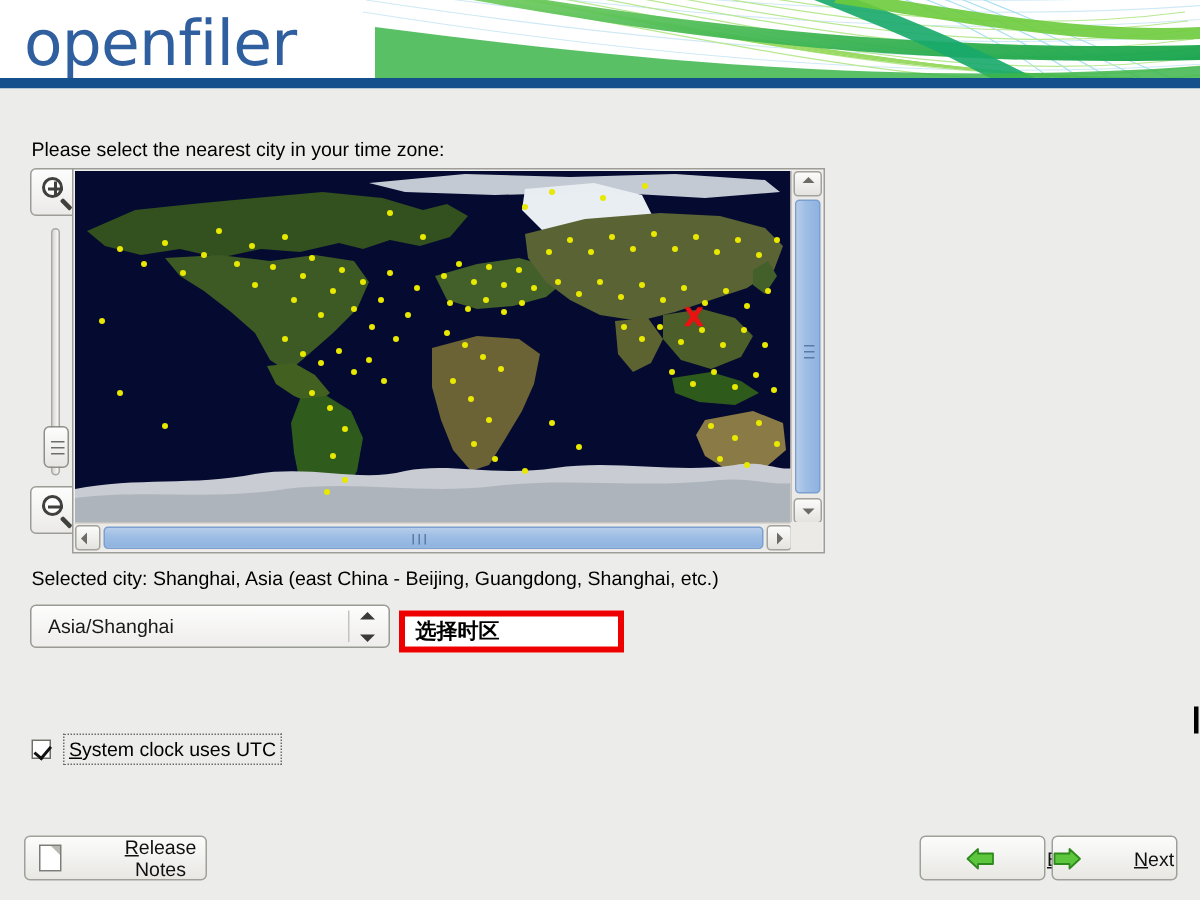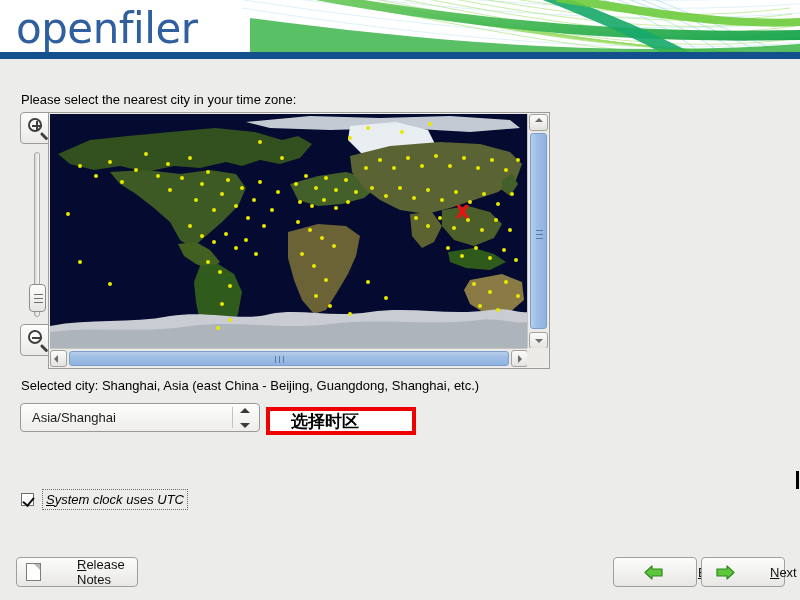--- a/index.html
+++ b/index.html
@@ -34,20 +34,21 @@
     position: absolute; left: 0; top: 52px;
     width: 800px; height: 7px;
     background: #14518c;
   }
 
   
   #content {
     position: absolute; left: 0; top: 59px;
     width: 800px; height: 505px;
     background: #ececea;
+    text-align: center;
   }
 
   #prompt {
     position: absolute; left: 21px; top: 33px;
     font-size: 13px;
     color: #000;
   }
 
   
   #map-widget {
@@ -232,23 +233,23 @@
 
   
   #annotation {
     position: absolute; left: 266px; top: 348px;
     width: 150px; height: 28px;
     background: #ffffff;
     border: 4px solid #ee0000;
     display: flex; align-items: center;
   }
   #annotation-text {
-    padding-left: 21px;
+    padding-left: 7px;
     font-family: "DejaVu Sans", sans-serif;
-    font-size: 17px;
+    font-size: 14px;
     font-weight: bold;
     color: #000;
   }
   #edge-artifact {
     position: absolute; left: 796px; top: 412px;
     width: 3px; height: 18px;
     background: #000;
   }
 
   
@@ -268,38 +269,37 @@
     width: 5px; height: 9px;
     border: solid #111;
     border-width: 0 2px 2px 0;
     transform: rotate(40deg);
   }
   #utc-label {
     margin-left: 8px;
     padding: 2px 3px;
     border: 1px dotted #6e6e68;
     font-size: 13px;
-    font-style: italic;
   }
   #utc-label u { text-decoration: underline; }
 
   
   .btn {
     position: absolute;
     background: linear-gradient(#fcfcfb, #e8e7e4);
     border: 1px solid #a0a09b;
     border-radius: 4px;
     display: flex; align-items: center;
     font-size: 13px;
     color: #111;
     gap: 28px;
   }
   #btn-release { left: 16px; top: 498px; width: 122px; height: 30px; padding-left: 9px; }
   #btn-back    { left: 613px; top: 498px; width: 84px; height: 30px; padding-left: 30px; }
-  #btn-next    { left: 701px; top: 498px; width: 84px; height: 30px; padding-left: 14px; }
+  #btn-next    { left: 701px; top: 498px; width: 84px; height: 30px; }
   .btn u { text-decoration: underline; }
 
   .doc-icon {
     position: relative;
     width: 15px; height: 18px;
     background: #fff;
     border: 1px solid #7d7d78;
     margin-right: 8px;
     flex: none;
   }

